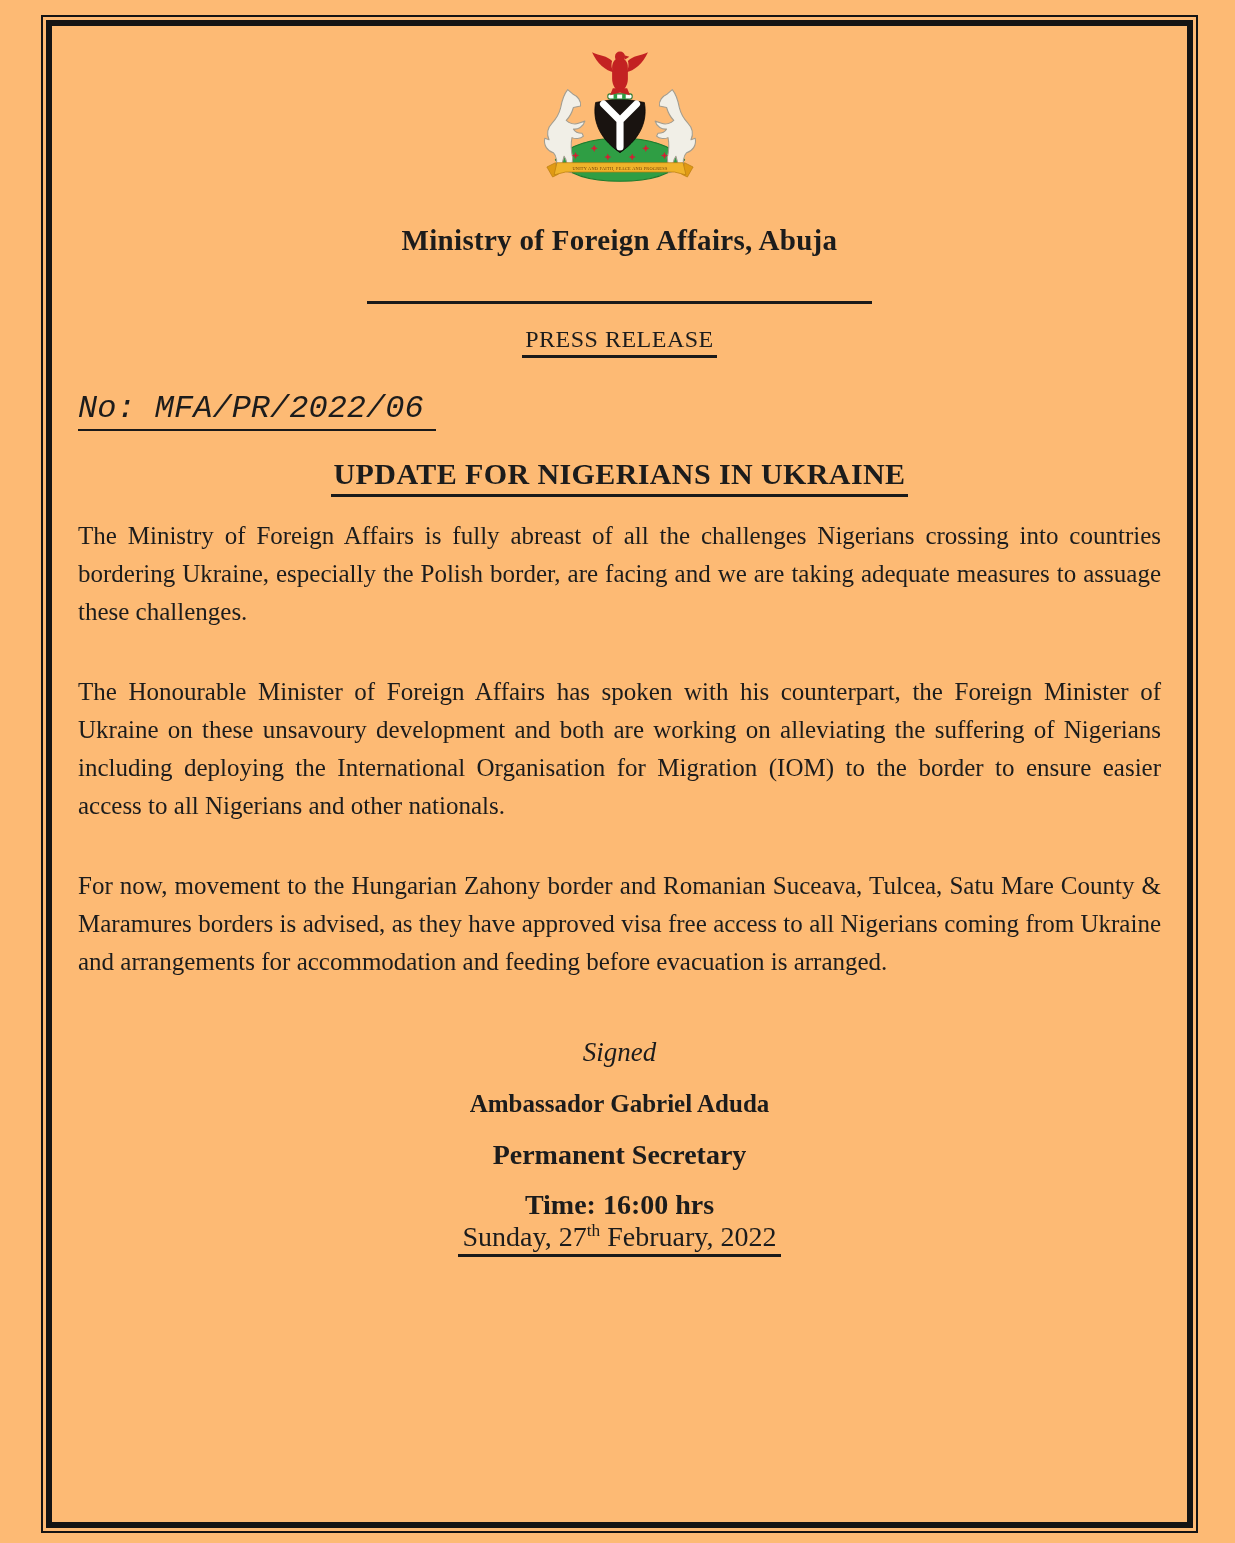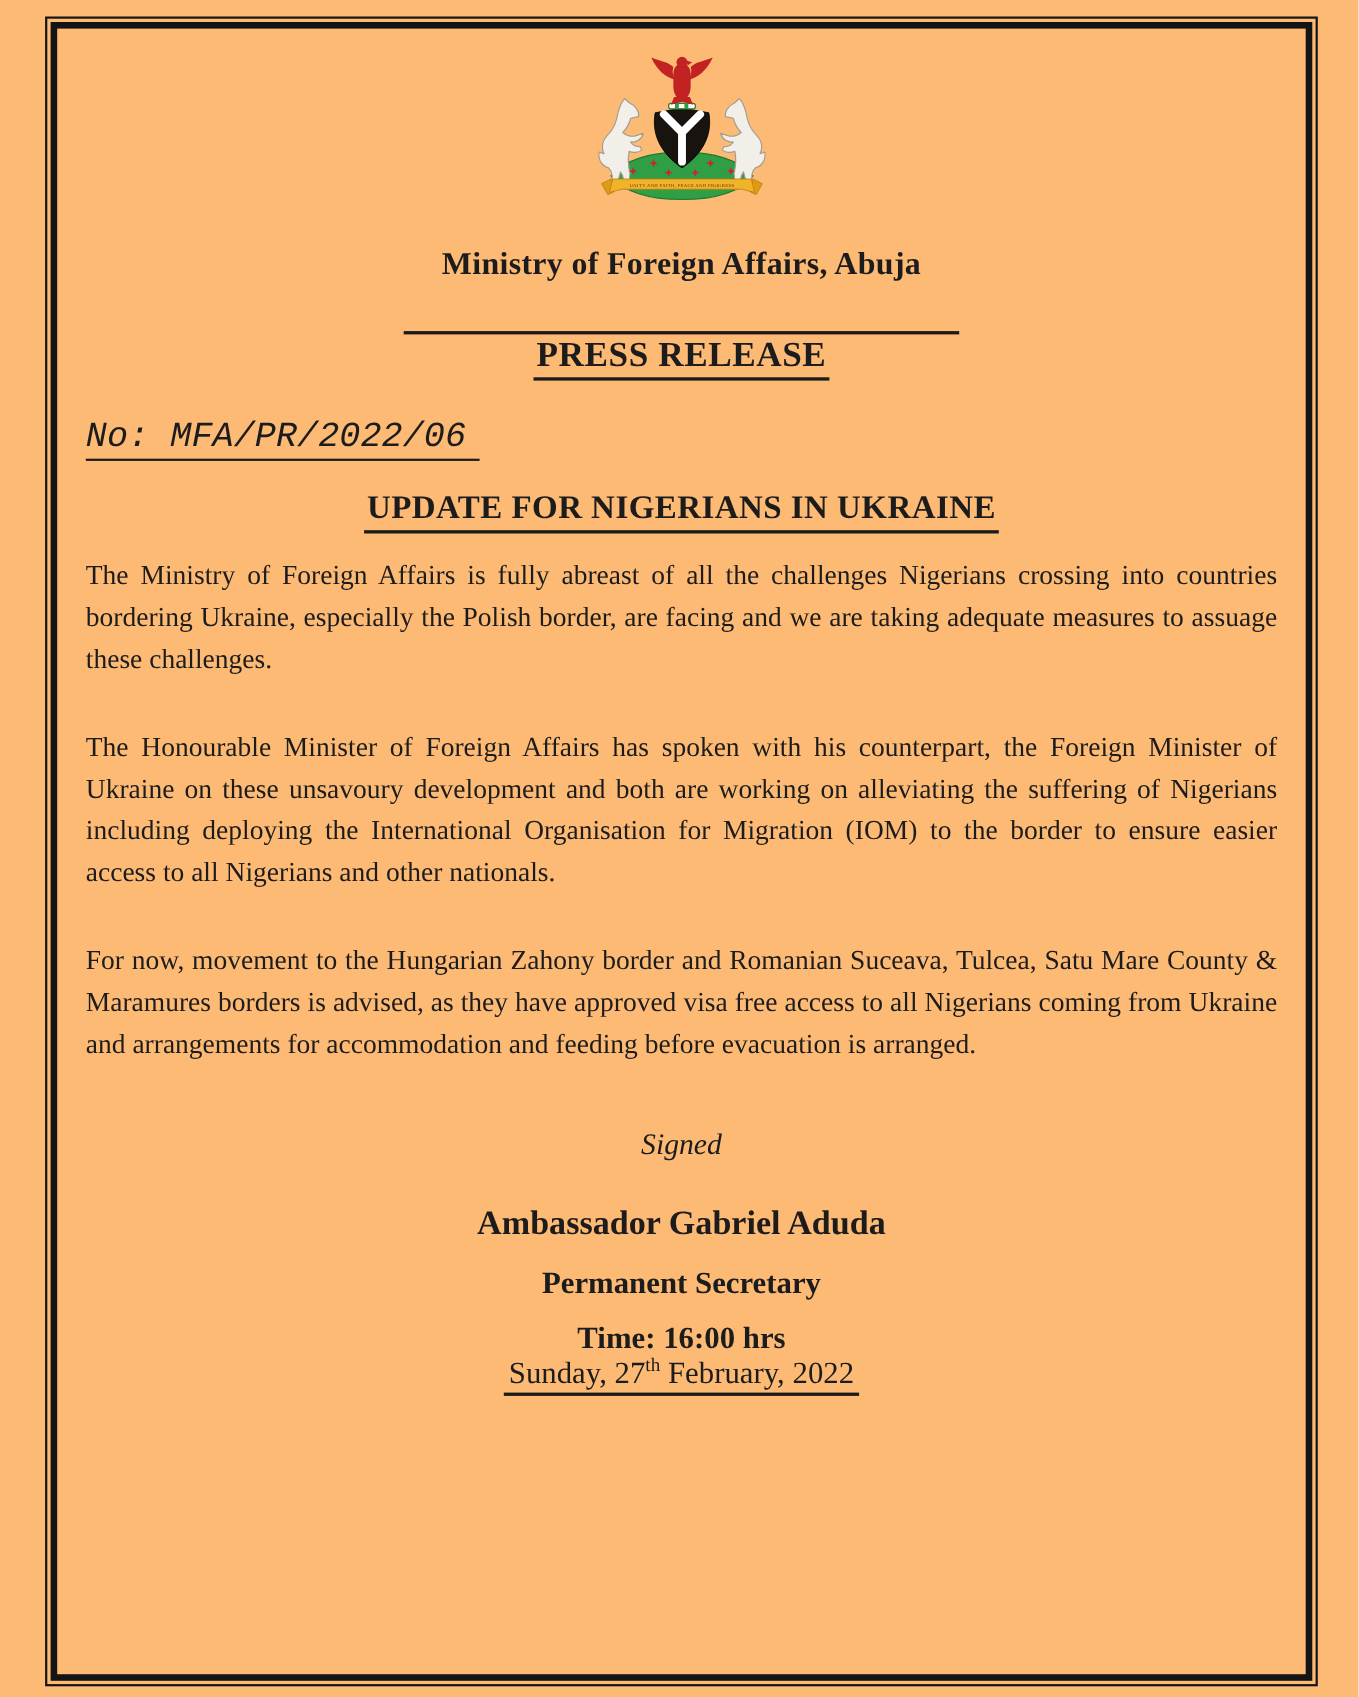--- a/index.html
+++ b/index.html
@@ -47,25 +47,26 @@
   }
   .divider {
     width: 505px;
     height: 3px;
     background: #1a1a1a;
     margin: 44px auto 0;
   }
   .row { display: block; }
   .press-release {
     display: inline-block;
-    font-size: 32px;
-    font-weight: bold;
+    font-size: 24px;
+    font-weight: normal;
     letter-spacing: 0.5px;
     border-bottom: 3px solid #1a1a1a;
     padding: 0 3px 2px;
+    margin-top: 22px;
   }
   .ref-row {
     text-align: left;
     margin-top: 32px;
   }
   .ref-number {
     display: inline-block;
     font-style: italic;
     font-size: 32px;
     border-bottom: 2px solid #1a1a1a;
@@ -88,22 +89,22 @@
     margin: 42px 0 0;
   }
   p.body-par.first { margin-top: 20px; }
   .signed-label {
     font-style: italic;
     font-size: 27px;
     margin-top: 56px;
   }
   .sig-name {
     font-weight: bold;
-    font-size: 31px;
-    margin-top: 38px;
+    font-size: 25px;
+    margin-top: 22px;
   }
   .sig-role-block {
     font-weight: bold;
     font-size: 28px;
     line-height: 33px;
     margin-top: 20px;
   }
   .sig-time {
     font-weight: bold;
     font-size: 28px;

